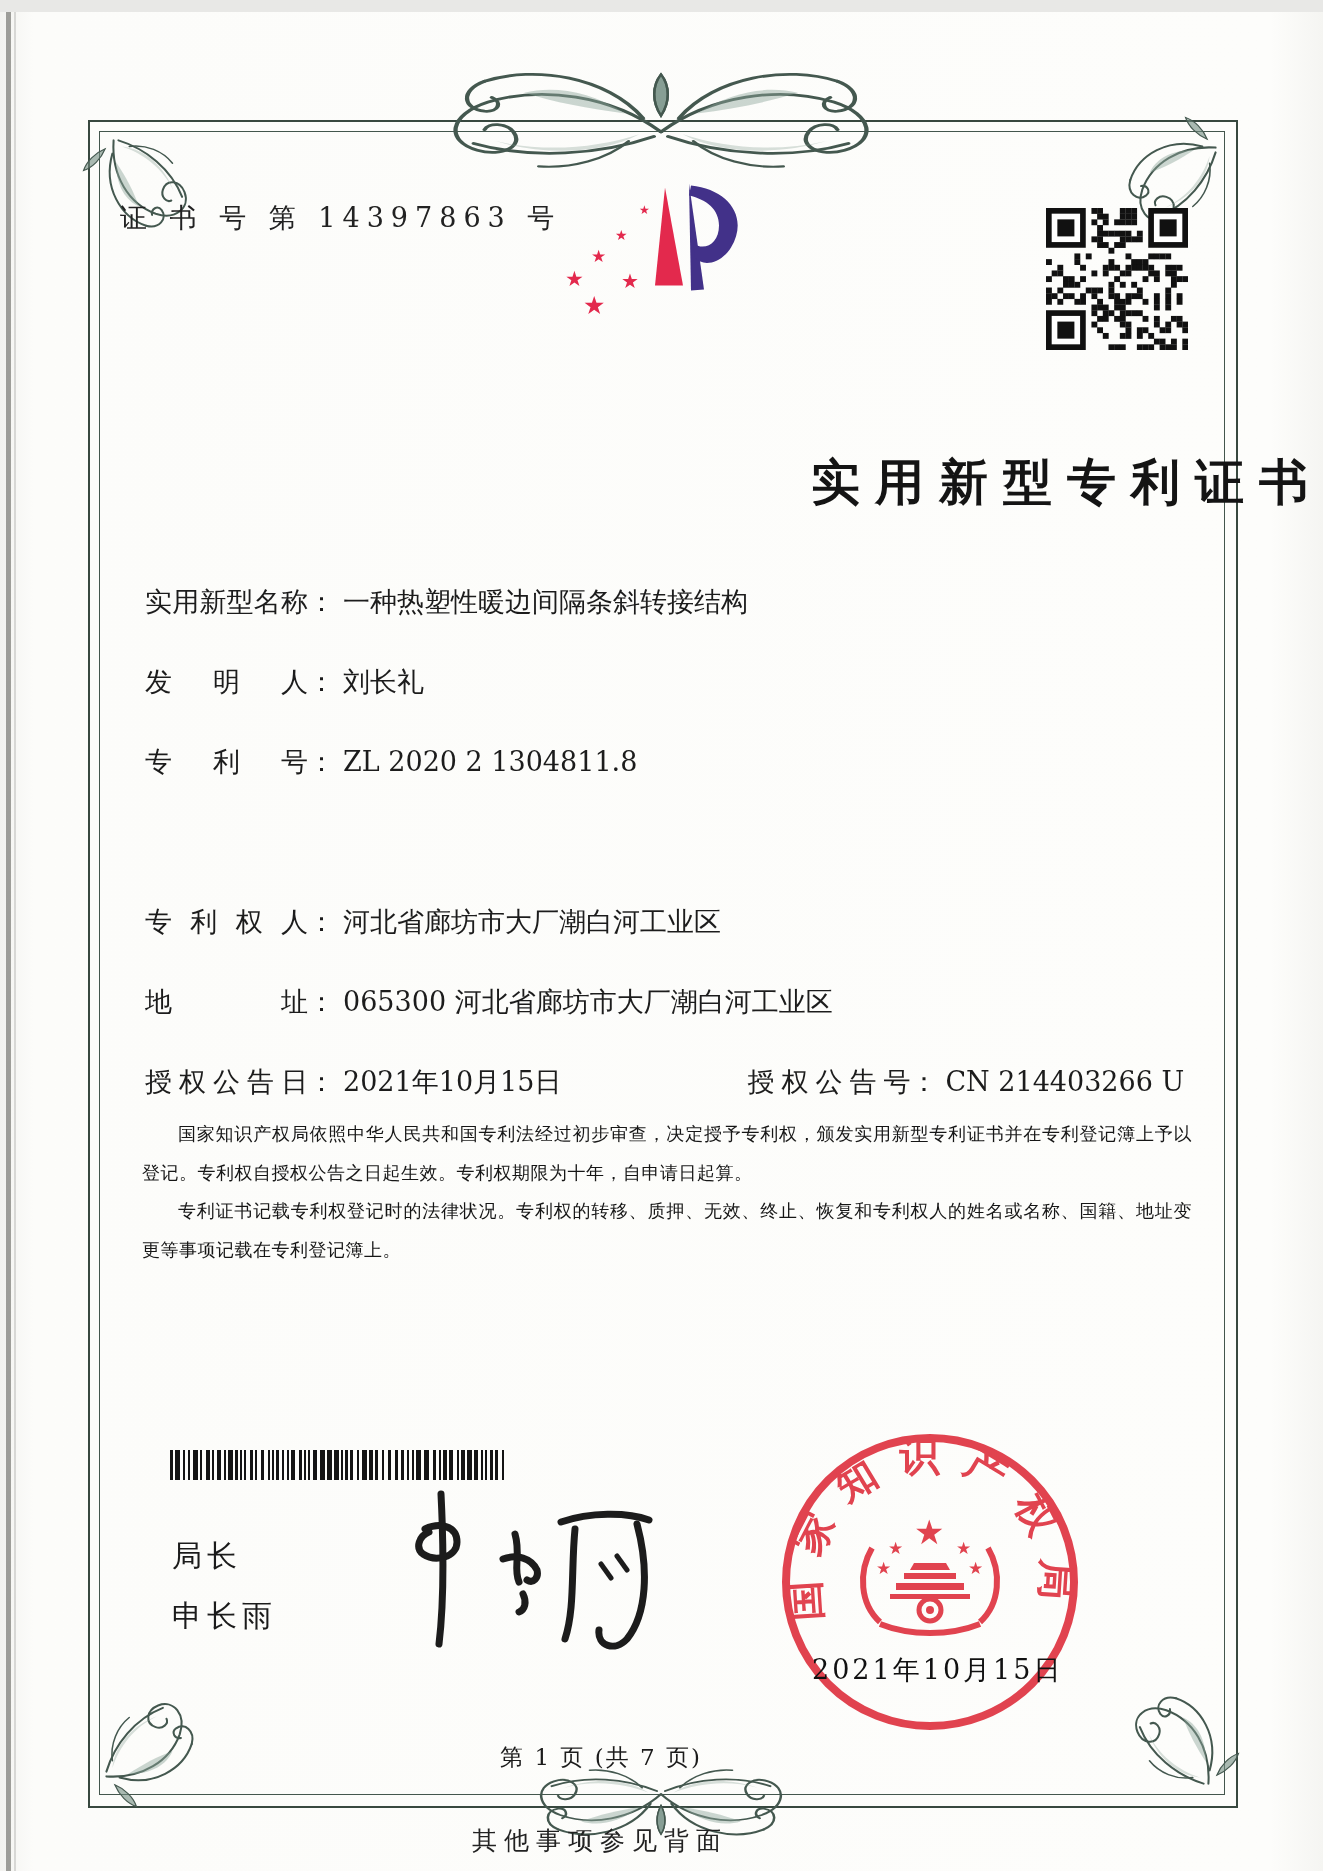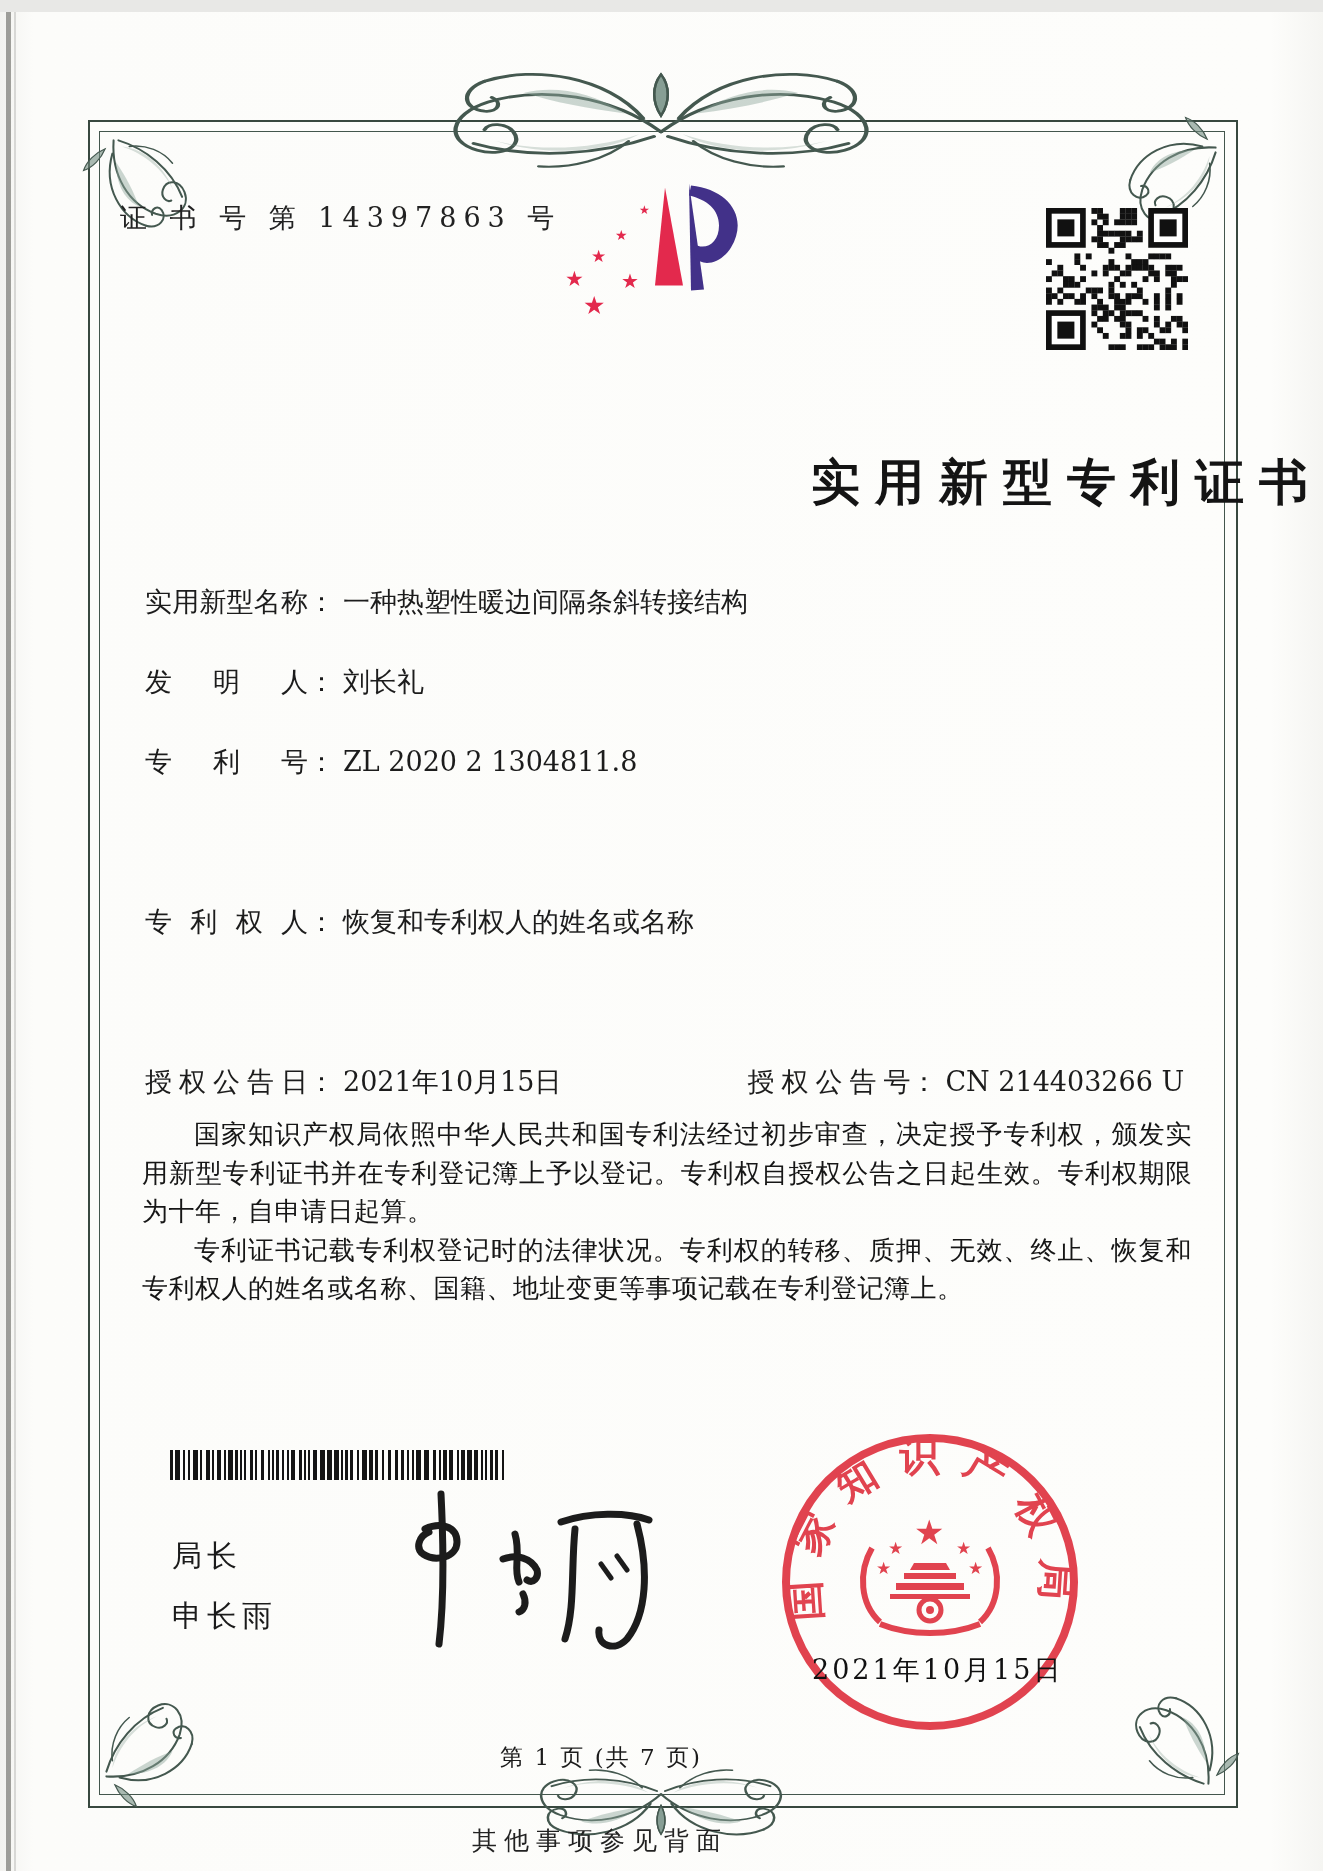--- a/index.html
+++ b/index.html
@@ -30,21 +30,21 @@
 
   
   .field-row{position:absolute;left:145px;font-size:27px;white-space:nowrap;color:#1c1c1c;}
   .f-label{display:inline-block;width:163px;text-align:justify;text-align-last:justify;text-justify:inter-character;}
   .f-value{margin-left:8px;}
   .grant-pair{margin-left:186px;}
 
   
   .body-text{
     position:absolute;left:142px;top:1103px;width:1050px;
-    font-size:26px;line-height:38.5px;letter-spacing:.5px;
+    font-size:18px;line-height:38.5px;letter-spacing:.5px;
     text-align:justify;color:#161616;
   }
   .body-text p{margin:0;text-indent:2em;}
 
   
   .barcode{position:absolute;left:170px;top:1438px;width:338px;height:30px;}
   .commissioner{position:absolute;left:172px;top:1524px;font-size:30px;letter-spacing:5px;}
   .commissioner-name{position:absolute;left:172px;top:1584px;font-size:30px;letter-spacing:5px;}
   .signature{position:absolute;left:365px;top:1462px;width:300px;height:195px;}
   .seal{position:absolute;left:776px;top:1416px;width:308px;height:308px;opacity:.9;}
@@ -304,21 +304,24 @@
   <div class="field-row" style="top:652px">
     <span class="f-label">发明人</span><span>：</span><span class="f-value">刘长礼</span>
   </div>
   <div class="field-row" style="top:572px">
     <span class="f-label">实用新型名称</span><span>：</span><span class="f-value">一种热塑性暖边间隔条斜转接结构</span>
   </div>
   <div class="field-row" style="top:732px">
     <span class="f-label">专利号</span><span>：</span><span class="f-value">ZL 2020 2 1304811.8</span>
   </div>
   <div class="field-row" style="top:892px">
-    <span class="f-label">专利权人</span><span>：</span><span class="f-value">恢复和专利权人的姓名或名称</span>
+    <span class="f-label">专利权人</span><span>：</span><span class="f-value">河北省廊坊市大厂潮白河工业区</span>
+  </div>
+  <div class="field-row" style="top:972px">
+    <span class="f-label">地址</span><span>：</span><span class="f-value">065300 河北省廊坊市大厂潮白河工业区</span>
   </div>
   <div class="field-row" style="top:1052px">
     <span class="f-label">授权公告日</span><span>：</span><span class="f-value">2021年10月15日</span><span class="grant-pair"><span class="f-label">授权公告号</span><span>：</span><span class="f-value">CN 214403266 U</span></span>
   </div>
 
   <div class="body-text">
     <p>国家知识产权局依照中华人民共和国专利法经过初步审查，决定授予专利权，颁发实用新型专利证书并在专利登记簿上予以登记。专利权自授权公告之日起生效。专利权期限为十年，自申请日起算。</p>
     <p>专利证书记载专利权登记时的法律状况。专利权的转移、质押、无效、终止、恢复和专利权人的姓名或名称、国籍、地址变更等事项记载在专利登记簿上。</p>
   </div>
 

